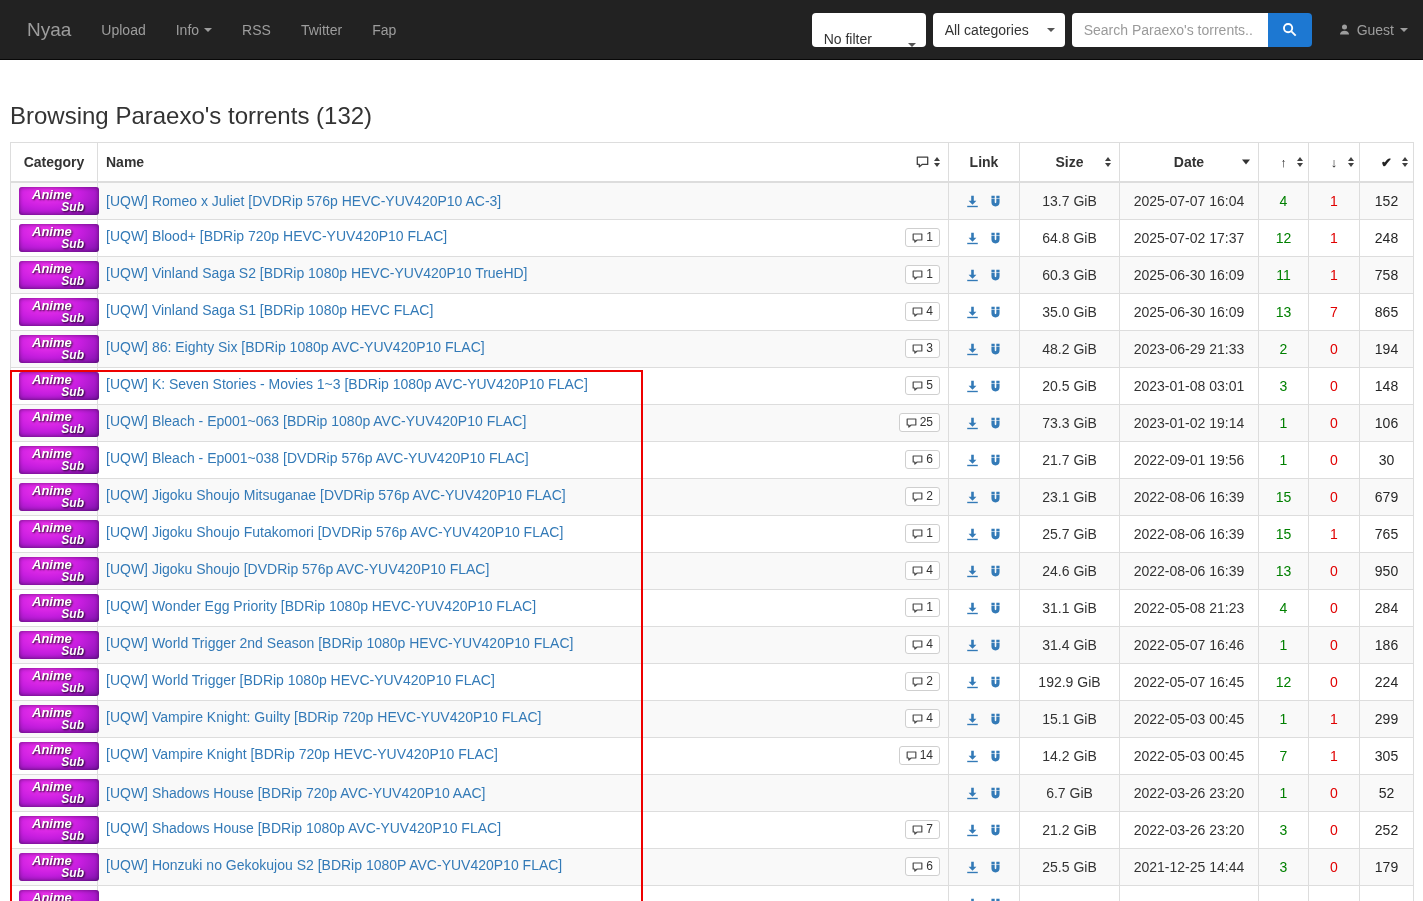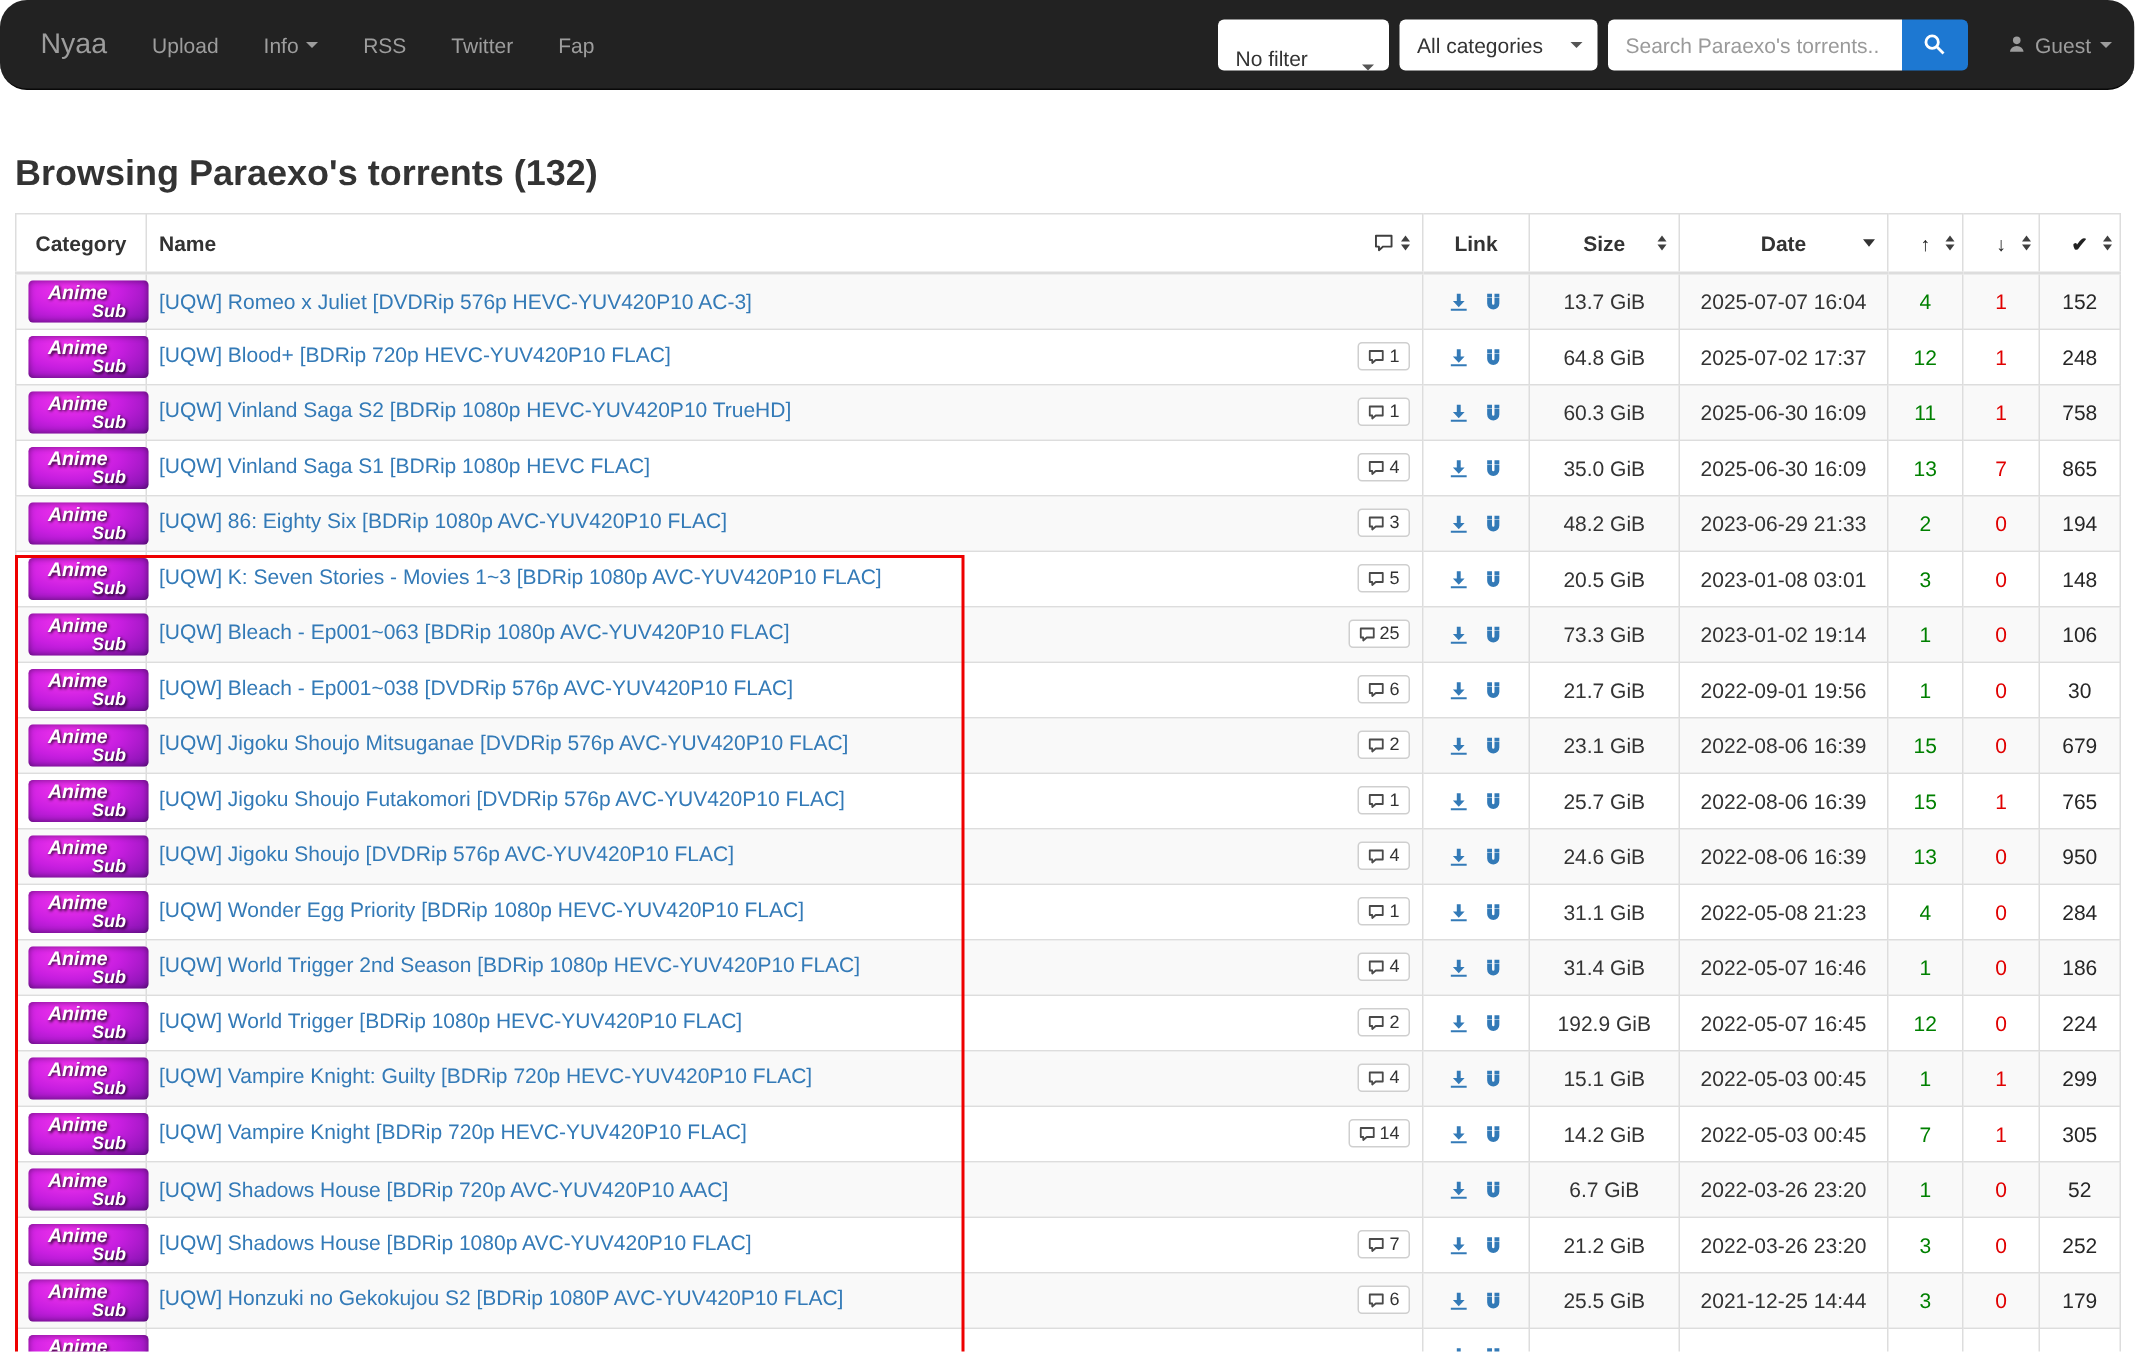--- a/index.html
+++ b/index.html
@@ -4,39 +4,39 @@
 <style>
   :root{
     --accent:#337ab7; --navbar-bg:#222222; --navbar-text:#9d9d9d;
     --search-button:#1d78d2; --seeders:#008000; --leechers:#e00000; --annotation:#ee0000;
   }
   *{box-sizing:border-box;margin:0;padding:0;}
   html,body{width:1423px;height:901px;}
   body{overflow:hidden;position:relative;background:#fff;color:#333;font-family:"Liberation Sans",sans-serif;}
 
   
-  .navbar{height:60px;background:var(--navbar-bg);border-bottom:1px solid #080808;display:flex;align-items:center;padding:0 15px;border-radius:18px;}
+  .navbar{height:60px;background:var(--navbar-bg);border-bottom:1px solid #080808;display:flex;align-items:center;padding:0 15px;}
   .brand{color:var(--navbar-text);font-size:19px;padding:0 15px 0 12px;cursor:pointer;text-decoration:none;}
   .nav-links{display:flex;align-items:flex-end;height:100%;}
   .nav-link{color:var(--navbar-text);font-size:14px;padding:0 15px;height:100%;display:flex;align-items:center;gap:5px;cursor:pointer;text-decoration:none;}
   .caret{display:inline-block;width:0;height:0;border-left:4px solid transparent;border-right:4px solid transparent;border-top:4px solid currentColor;}
   .nav-right{margin-left:auto;display:flex;align-items:center;}
   .selectbox{height:34px;background:#fff;border-radius:4px;display:flex;align-items:center;justify-content:space-between;padding:0 10px 0 12px;font-size:14px;color:#333;margin-right:7px;cursor:pointer;}
   .selectbox .caret{color:#555;}
   .sb-filter{width:114px;align-items:flex-end;}
   .sb-cat{width:132px;}
   .searchgroup{display:flex;}
   .search-input{width:196px;height:34px;border:none;border-radius:4px 0 0 4px;padding:0 12px;font-size:14px;color:#555;outline:none;}
   .search-input::placeholder{color:#9a9a9a;}
   .search-btn{width:44px;height:34px;border:none;border-radius:0 4px 4px 0;background:var(--search-button);display:flex;align-items:center;justify-content:center;cursor:pointer;}
   .guest{display:flex;align-items:center;gap:6px;color:var(--navbar-text);font-size:14px;margin-left:26px;cursor:pointer;}
 
   
   .container{padding:0 10px;}
-  .page-title{font-size:24px;font-weight:700;color:#333;margin:42px 0 12px;}
+  .page-title{font-size:24px;font-weight:400;color:#333;margin:42px 0 12px;}
 
   
   table{width:100%;border-collapse:collapse;border:1px solid #ddd;font-size:14px;table-layout:fixed;background:#fff;}
   th,td{border:1px solid #ddd;vertical-align:middle;}
   thead th{height:39px;font-weight:bold;color:#333;position:relative;border-bottom:2px solid #ddd;text-align:center;cursor:pointer;border-radius:18px;}
   .th-name{text-align:left;padding-left:8px;cursor:pointer;}
   .th-sort{position:absolute;right:8px;top:50%;transform:translateY(-50%);display:flex;align-items:center;gap:5px;}
   .th-sort.sm{right:5px;}
   .sort{display:inline-flex;flex-direction:column;gap:2px;}
   .tri-u{width:0;height:0;border-left:3px solid transparent;border-right:3px solid transparent;border-bottom:4px solid #404040;}

